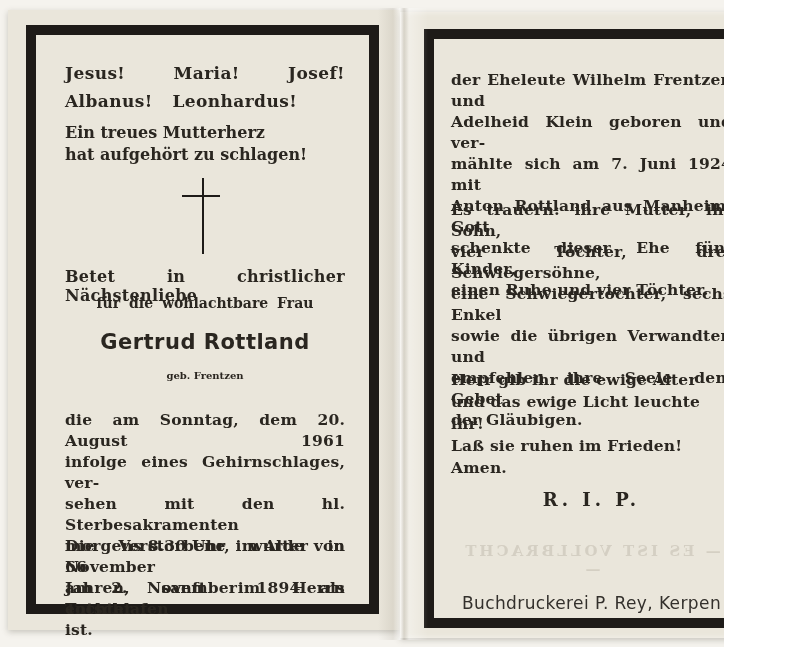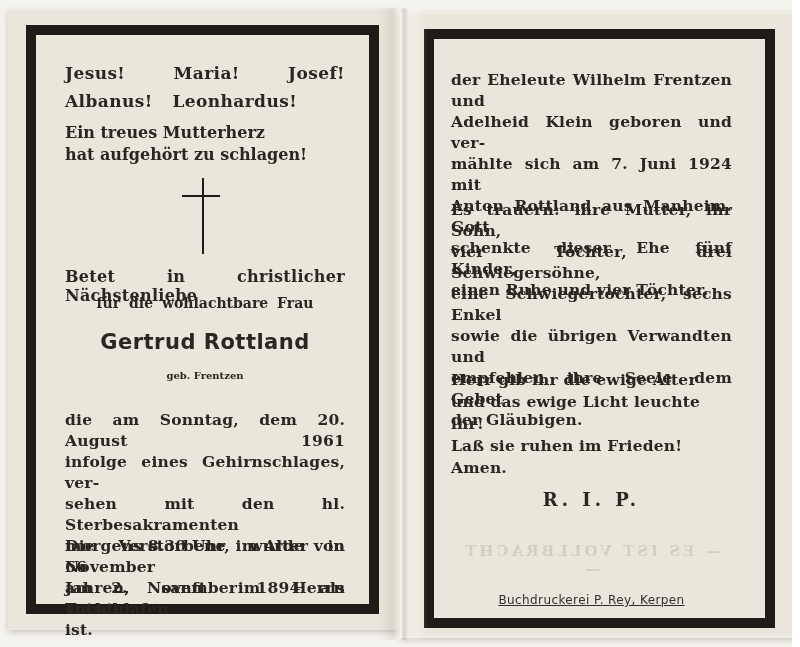--- a/index.html
+++ b/index.html
@@ -1,17 +1,17 @@
 <!DOCTYPE html>
 <html><head>
 <meta charset="utf-8">
 <style>
   html,body{margin:0;padding:0;}
   #stage{
-    position:relative;width:792px;height:647px;overflow:hidden;
+    position:relative;width:724px;height:647px;overflow:hidden;
     background:var(--bg,#f5f3ee);
     font-family:"DejaVu Serif","Liberation Serif",serif;
     color:var(--ink,#2a2620);
   }
   .page{
     position:absolute;background:var(--paper,#eae6db);
     box-shadow:0 2px 6px rgba(60,55,40,0.25);
   }
   #left-page{left:8px;top:10px;width:392px;height:620px;}
   #right-page{left:400px;top:12px;width:388px;height:626px;
@@ -43,21 +43,21 @@
   #maiden-name{top:360px;font-size:10px;font-weight:bold;}
   #obit1{top:399px;}
   #obit2{top:525px;}
   #cont-para{top:57px;}
   #mourn-para{top:187px;}
   #prayer{top:357px;line-height:22px;}
   #rip{top:477px;font-size:18px;font-weight:bold;letter-spacing:4px;}
   #ghost{top:530px;transform:scaleX(-1);color:#aaa293;opacity:0.33;
     font-size:15px;font-weight:bold;letter-spacing:3px;}
   #printer-credit{top:581px;font-family:"DejaVu Sans","Liberation Sans",sans-serif;
-    font-size:12px;letter-spacing:0.4px;color:#33302c;font-weight:normal;text-decoration:underline;}
+    font-size:17px;letter-spacing:0.4px;color:#33302c;font-weight:normal;}
   #fold{
     position:absolute;left:378px;top:8px;width:50px;height:632px;z-index:5;pointer-events:none;
     background:linear-gradient(90deg,
       rgba(90,80,60,0) 0%, rgba(90,80,60,0.10) 30%,
       rgba(255,255,255,0.55) 44%, rgba(90,80,60,0.16) 52%,
       rgba(255,255,255,0.35) 62%, rgba(90,80,60,0) 100%);
   }
 </style>
 </head>
 <body>

